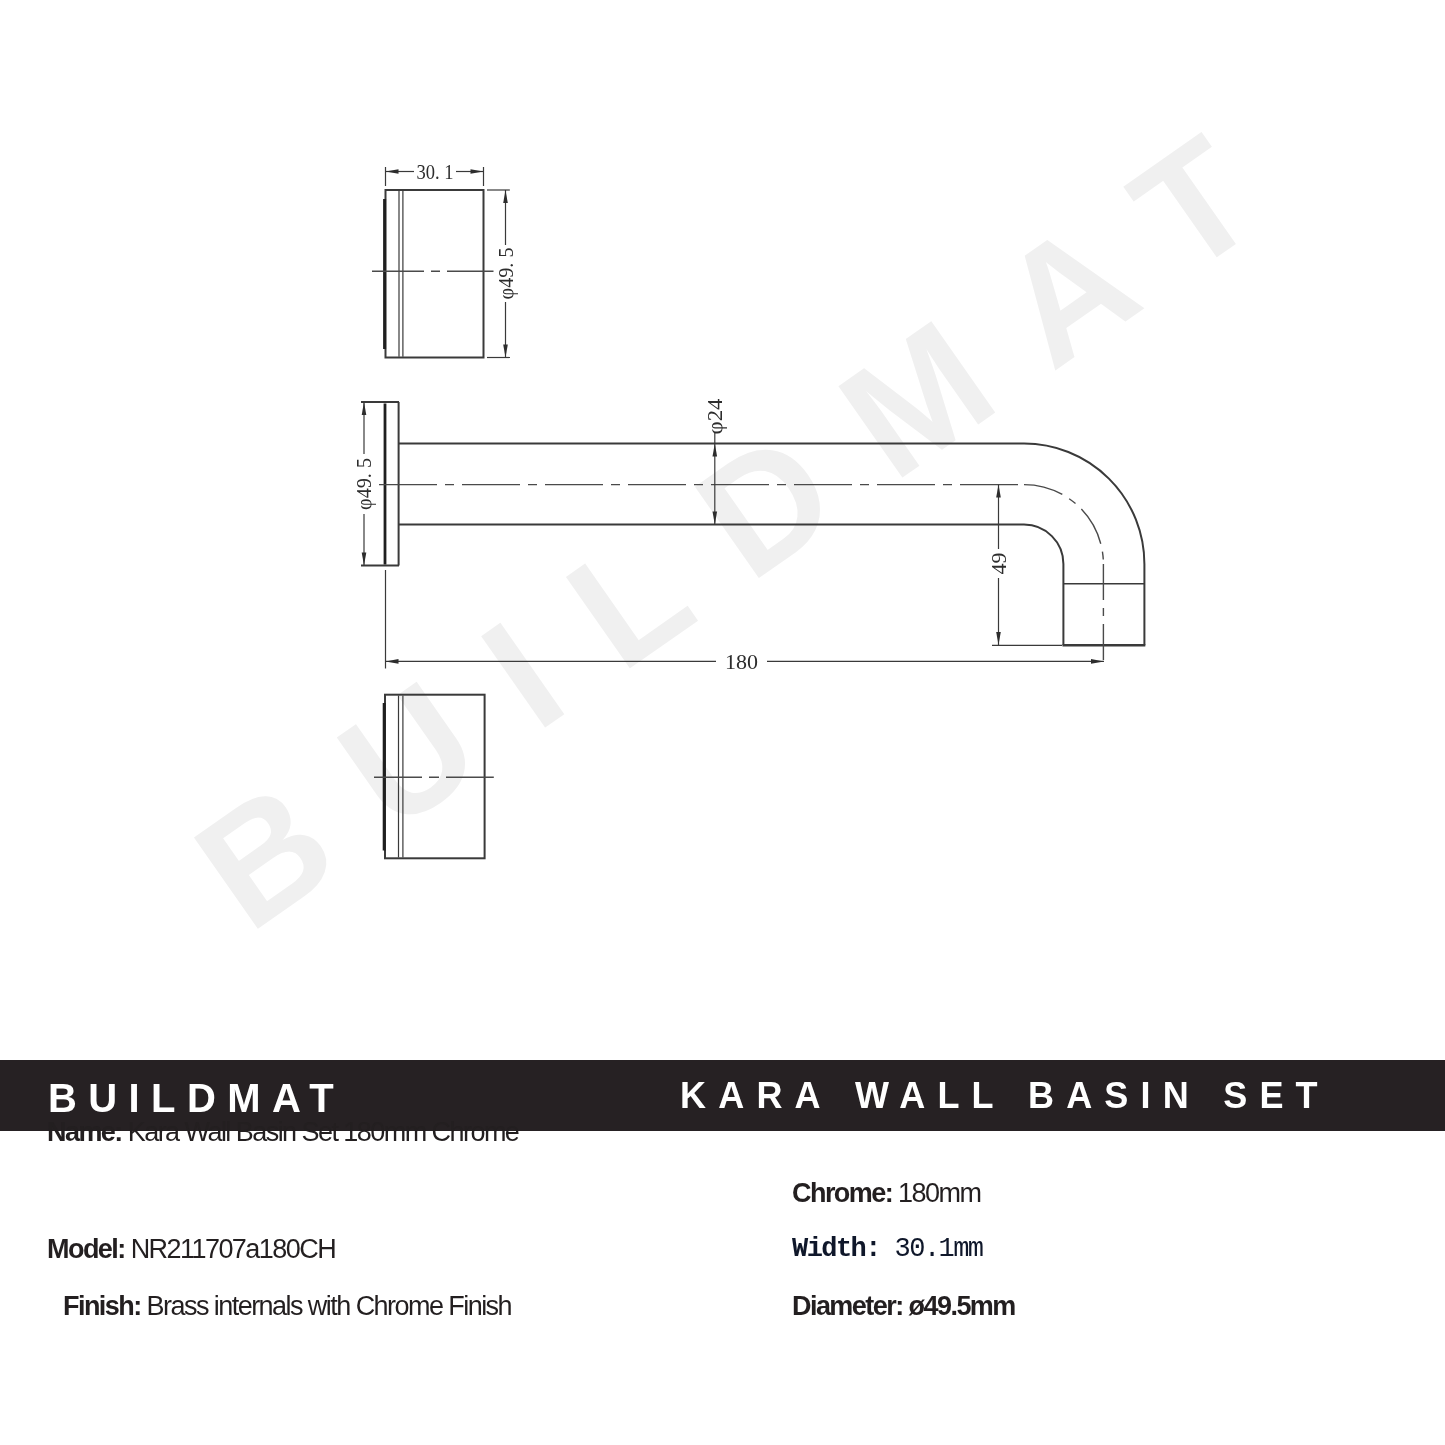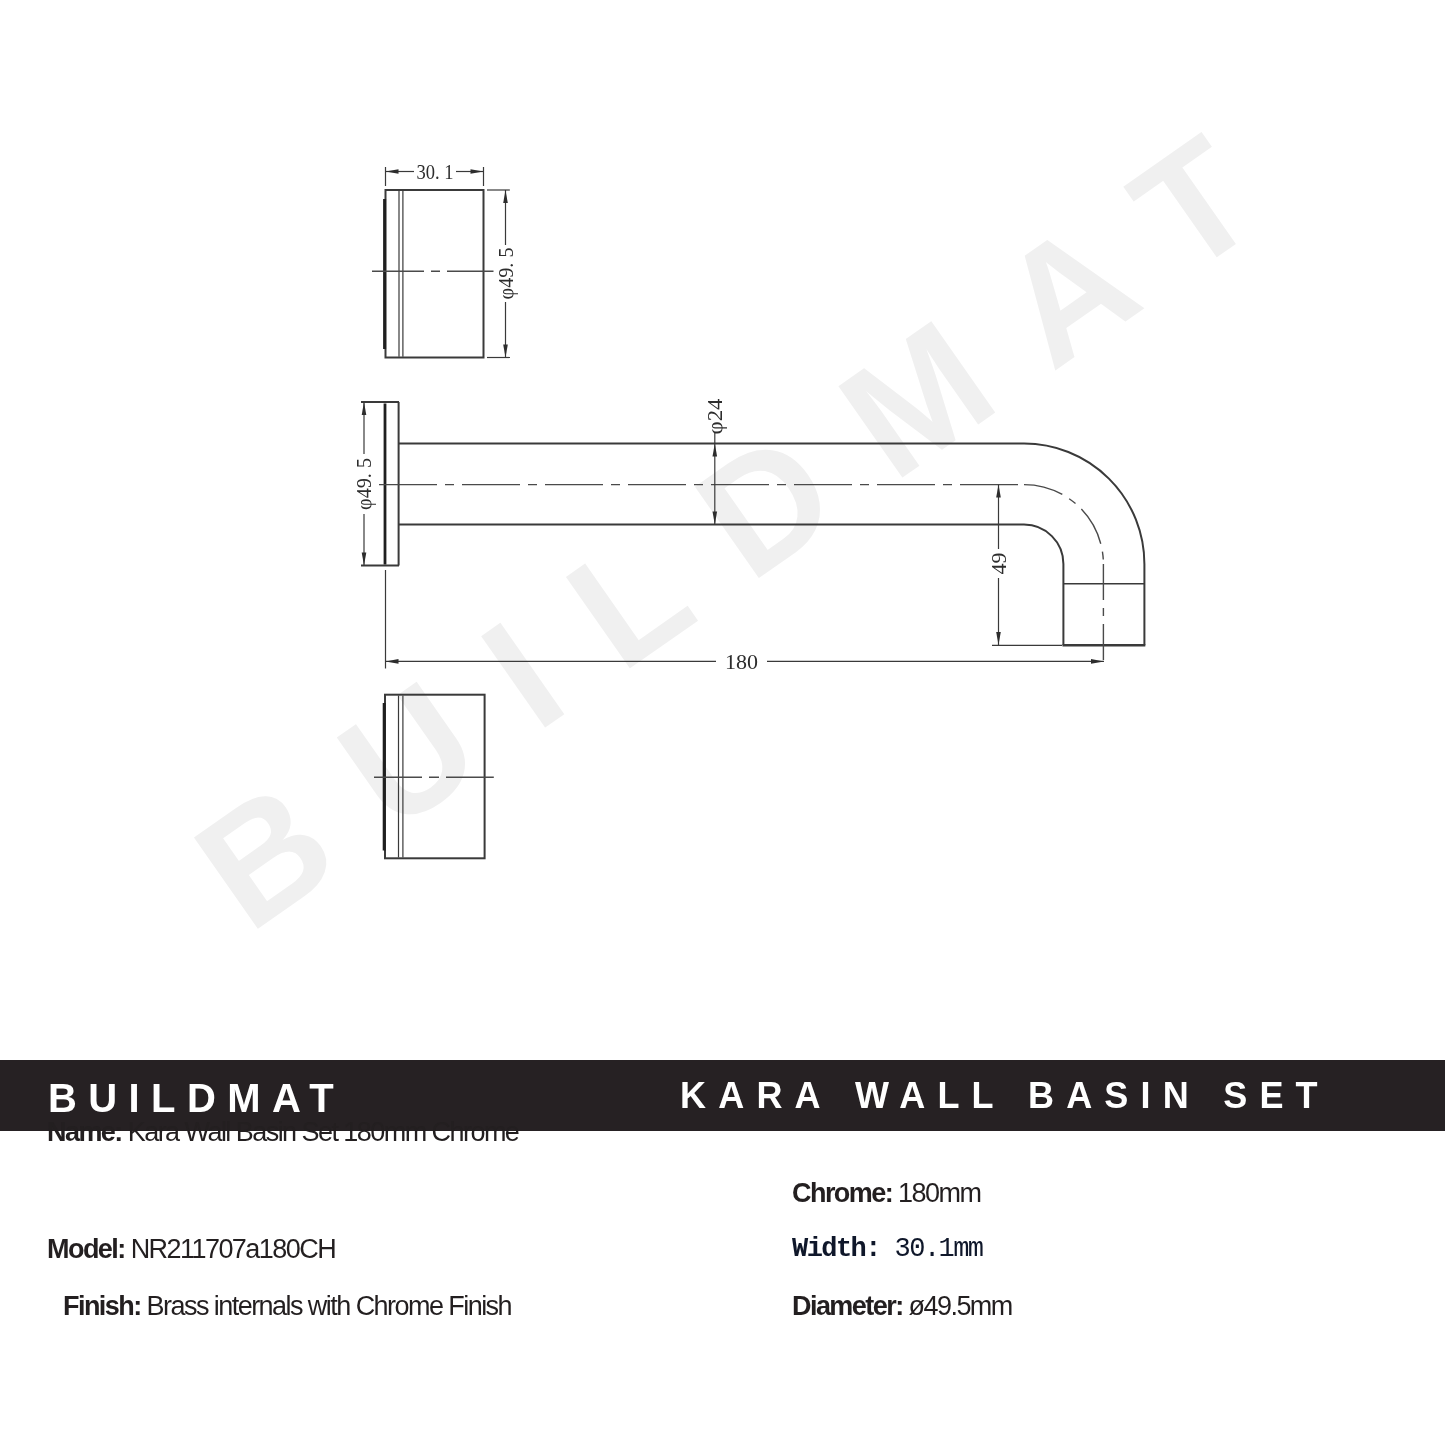--- a/index.html
+++ b/index.html
@@ -140,14 +140,14 @@
 <div style="position:absolute;left:47px;top:1117px;font-size:27px;letter-spacing:-1.55px;color:#231f20;"><b>Name:</b> Kara Wall Basin Set 180mm Chrome</div>
 
 <div style="position:absolute;left:47px;top:1234px;font-size:27px;letter-spacing:-1.55px;color:#231f20;"><b>Model:</b> NR211707a180CH</div>
 
 <div style="position:absolute;left:47px;top:1291px;font-size:27px;letter-spacing:-1.55px;color:#231f20;margin-left:16px;"><b>Finish:</b> Brass internals with Chrome Finish</div>
 
 <div style="position:absolute;left:792px;top:1178px;font-size:27px;letter-spacing:-1.55px;color:#231f20;"><b>Chrome:</b> 180mm</div>
 
 <div style="position:absolute;left:792px;top:1234px;font-size:27px;letter-spacing:-1.55px;color:#0f172a;font-family:Liberation Mono, monospace;"><b>Width:</b> 30.1mm</div>
 
-<div style="position:absolute;left:792px;top:1291px;font-size:27px;letter-spacing:-1.55px;color:#231f20;"><b>Diameter:</b> ø49.5mm</div>
+<div style="position:absolute;left:792px;top:1291px;font-size:27px;letter-spacing:-1.55px;color:#231f20;font-weight:bold;"><b>Diameter:</b> ø49.5mm</div>
 </div>
 
 </body></html>

